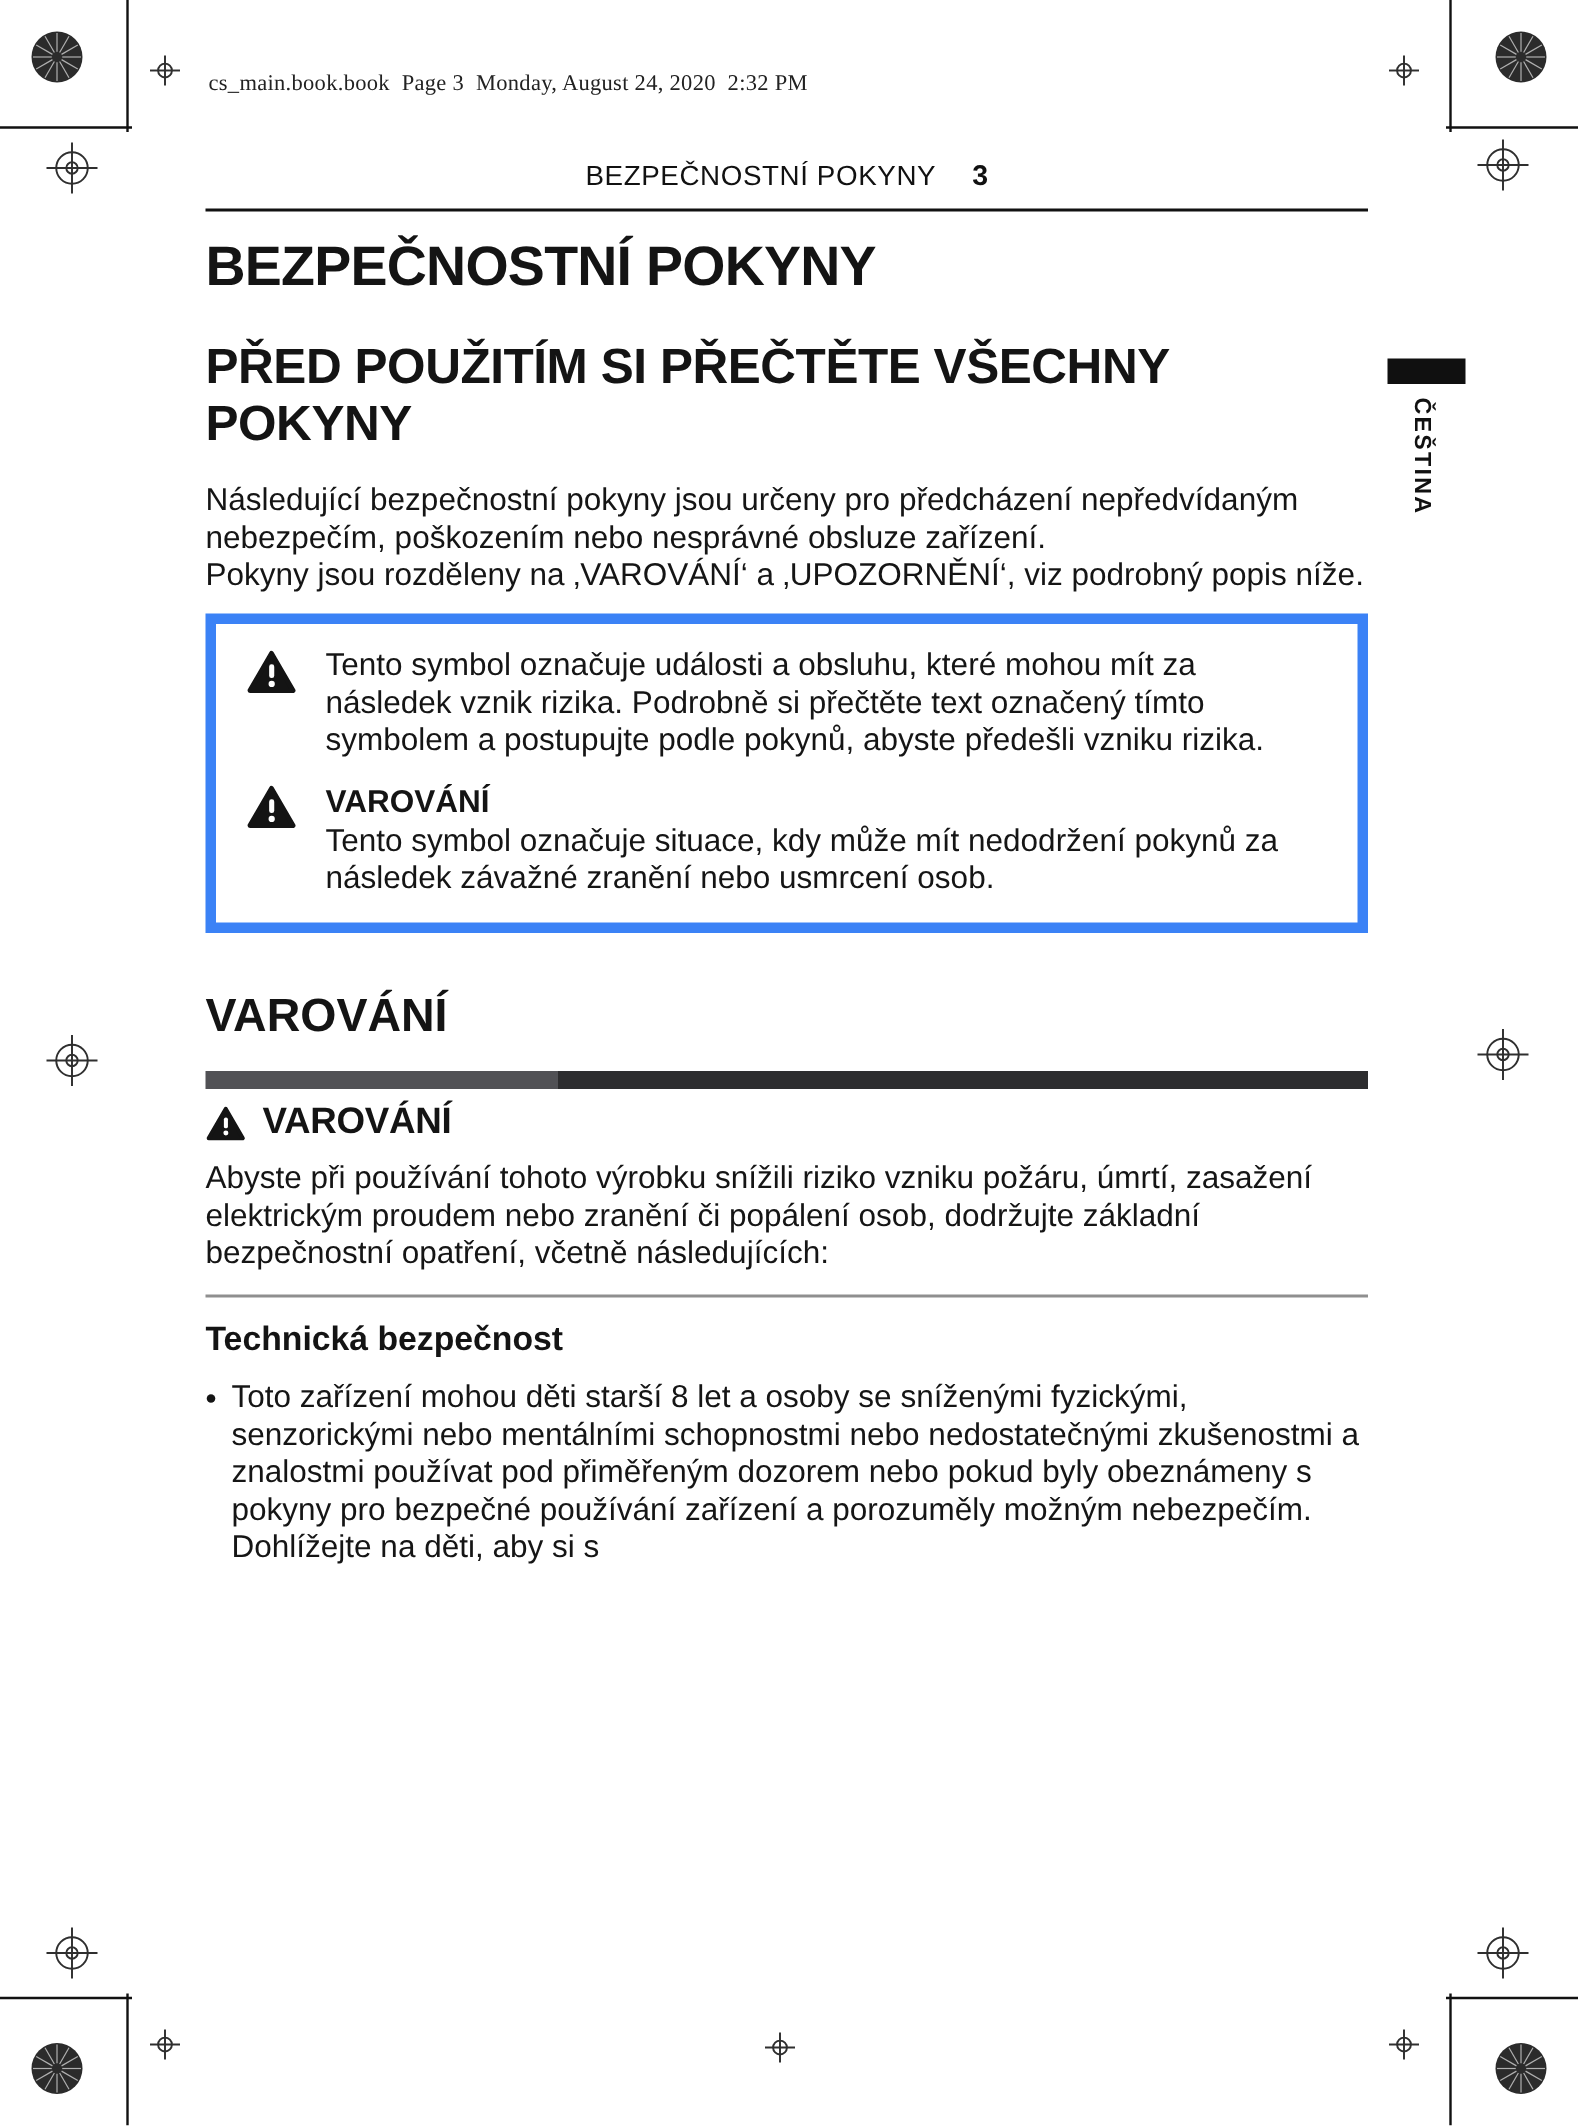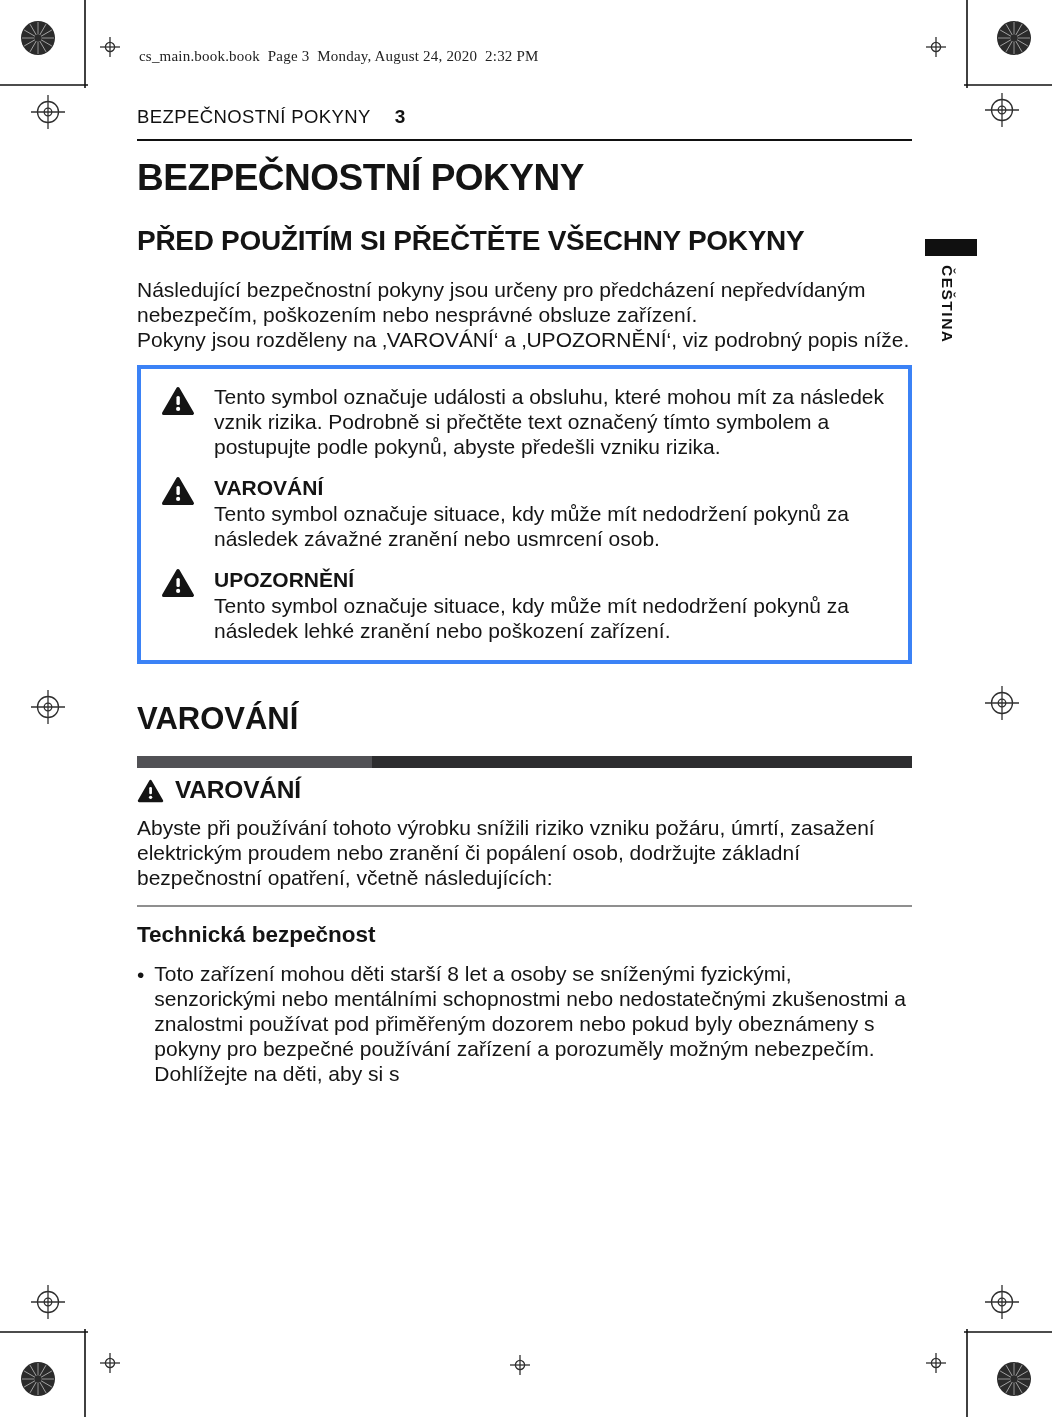--- a/index.html
+++ b/index.html
@@ -16,21 +16,21 @@
 
   .printer-header {
     position: absolute; left: 139px; top: 48px;
     font-family: "Liberation Serif", serif;
     font-size: 15px; color: #222;
     white-space: pre; letter-spacing: 0.2px;
   }
 
   .page-header {
     position: absolute; left: 137px; top: 106px; width: 775px;
-    text-align: left;
+    text-align: center;
   }
   .ph-title { font-size: 18.5px; letter-spacing: 0.4px; color: #111; }
   .ph-num { font-size: 19px; font-weight: 700; margin-left: 24px; color: #111; }
   .header-rule {
     position: absolute; left: 137px; top: 139px; width: 775px; height: 2px;
     background: #111;
   }
 
   .lang-tab { position: absolute; left: 925px; top: 239px; width: 52px; }
   .lang-bar { width: 52px; height: 17px; background: #101010; }
@@ -40,29 +40,29 @@
     margin: 9px 0 0 13px; color: #111;
   }
 
   .content { position: absolute; left: 137px; top: 158px; width: 775px; }
 
   h1.title {
     font-size: 37px; font-weight: 700; letter-spacing: -0.5px;
     margin: 0 0 26px 0; line-height: 1.1;
   }
   h2.subtitle {
-    font-size: 28px; font-weight: 700; letter-spacing: -0.3px;
+    font-size: 33px; font-weight: 700; letter-spacing: -0.3px;
     margin: 0 0 20px 0; line-height: 1.15;
   }
   .body { font-size: 21px; line-height: 25px; margin: 0; color: #151515; }
   .mb22 { margin-bottom: 13px; }
 
   h3.msg-h { font-size: 22.5px; font-weight: 700; margin: 26px 0 14px 0; }
 
-  .msg-box { border: 4px solid #3b82f6; padding: 15px 20px 2px 20px; }
+  .msg-box { border: 7px solid #3b82f6; padding: 15px 20px 2px 20px; }
   .msg-item { display: flex; gap: 19px; margin-bottom: 15px; }
   .tri { flex: 0 0 auto; display: inline-block; margin-top: 2px; }
   .tri svg { width: 34px; height: 30px; display: block; }
   .tri-sm svg { width: 27px; height: 24px; }
   .msg-body { flex: 1 1 auto; }
   .msg-title { font-size: 21px; font-weight: 700; line-height: 27px; }
 
   h2.warn-h { font-size: 31px; font-weight: 700; margin: 38px 0 20px 0; line-height: 1.1; }
   .warn-bar {
     height: 12px; margin-bottom: 8px;
@@ -184,33 +184,20 @@
             <rect x="11.8" y="7.6" width="2.6" height="7" rx="1.2" fill="#fff"></rect>
             <circle cx="13.1" cy="17.6" r="1.6" fill="#fff"></circle>
           </svg>
       </span>
       <div class="msg-body">
         <div class="msg-title">VAROVÁNÍ</div>
         <p class="body">Tento symbol označuje situace, kdy může mít nedodržení pokynů za následek závažné zranění nebo usmrcení osob.</p>
       </div>
     </div>
 
-    <div class="msg-item">
-      <span class="tri">
-        <svg viewBox="0 0 26 23">
-            <path d="M13 2 L24 21 H2 Z" fill="#141414" stroke="#141414" stroke-width="2.5" stroke-linejoin="round"></path>
-            <rect x="11.8" y="7.6" width="2.6" height="7" rx="1.2" fill="#fff"></rect>
-            <circle cx="13.1" cy="17.6" r="1.6" fill="#fff"></circle>
-          </svg>
-      </span>
-      <div class="msg-body">
-        <div class="msg-title">UPOZORNĚNÍ</div>
-        <p class="body">Tento symbol označuje situace, kdy může mít nedodržení pokynů za následek lehké zranění nebo poškození zařízení.</p>
-      </div>
-    </div>
 
   </div>
 
   <h2 class="warn-h">VAROVÁNÍ</h2>
 
   <div class="warn-bar"></div>
 
   <div class="warn-banner">
     <span class="tri tri-sm">
       <svg viewBox="0 0 26 23">

